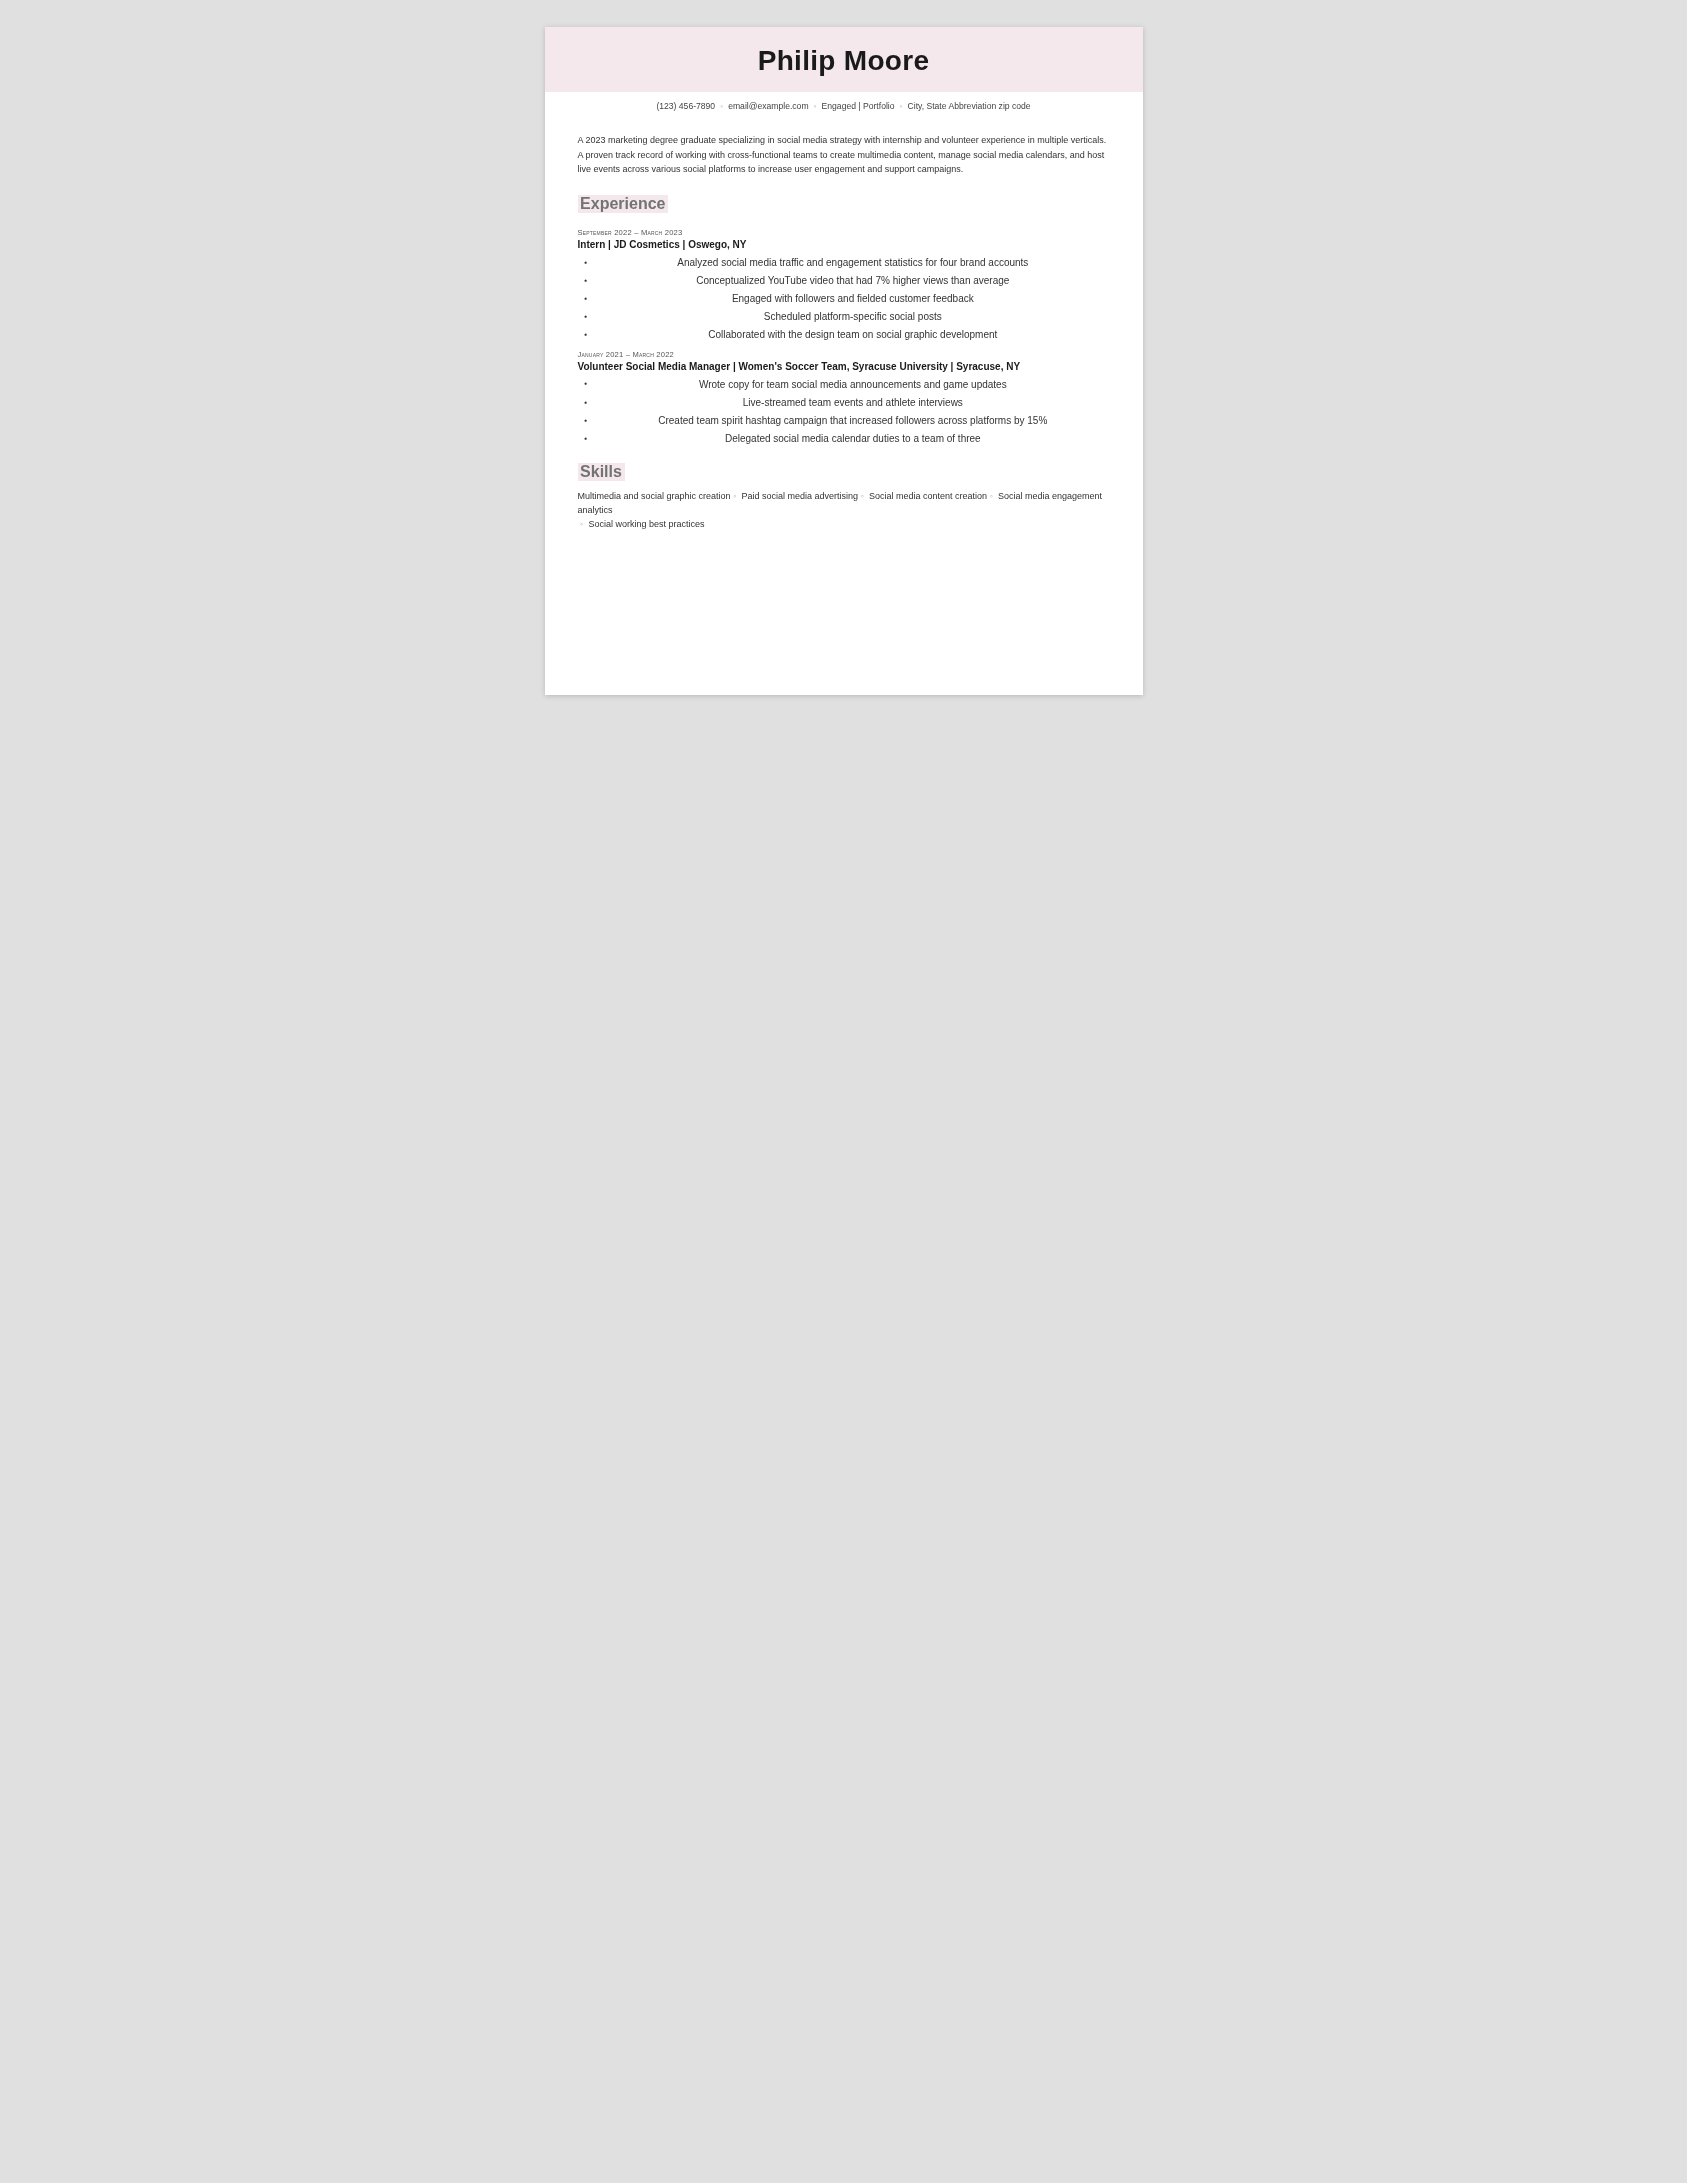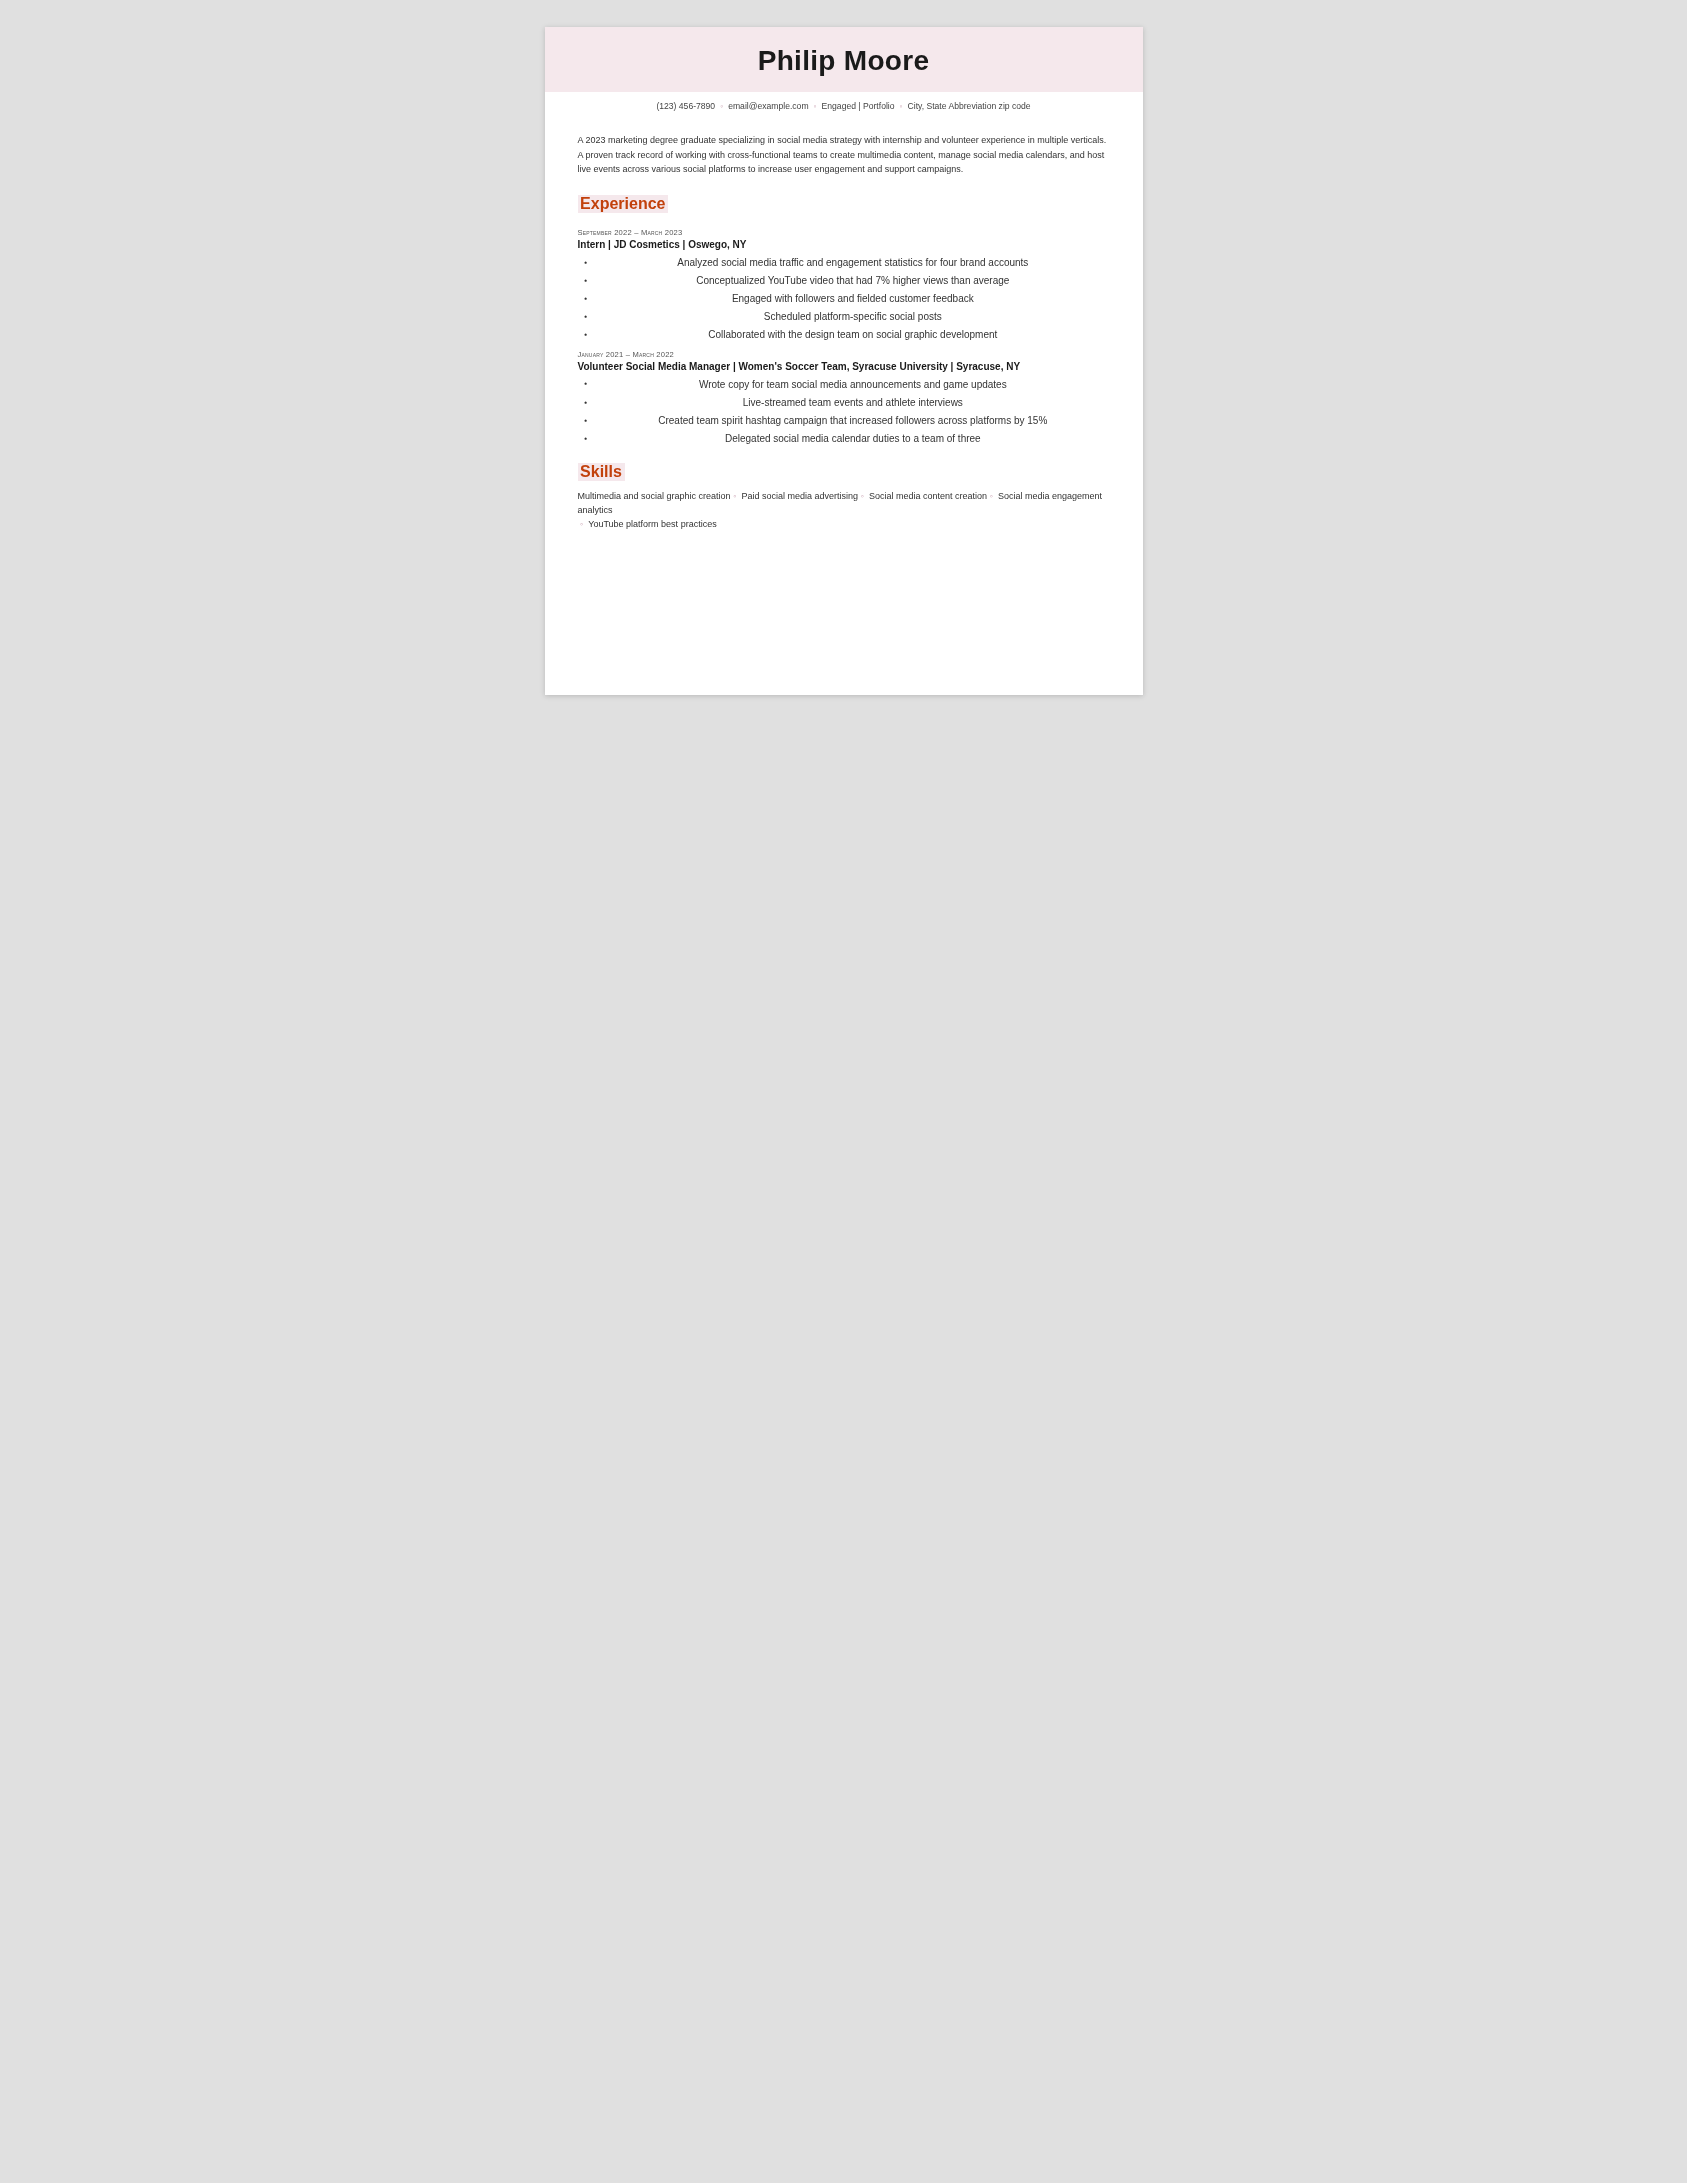--- a/index.html
+++ b/index.html
@@ -66,21 +66,21 @@
       font-family: Arial, sans-serif;
     }
 
     .section {
       margin-bottom: 16px;
     }
 
     .section-title {
       font-size: 16px;
       font-weight: 900;
-      color: #c2410c;
+      color: #737373;
       font-family: Arial, sans-serif;
       background: #f5e8ec;
       display: inline-block;
       padding: 0 2.6px;
       margin-bottom: 8px;
     }
 
     .date-range {
       font-size: 7.6px;
       color: #555;
@@ -196,20 +196,20 @@
     </div>
 
     <div class="section">
       <div class="section-title">Skills</div>
       <div class="skills-text">
         <span>Multimedia and social graphic creation</span><span class="skills-separator">◦</span>
         <span>Paid social media advertising</span><span class="skills-separator">◦</span>
         <span>Social media content creation</span><span class="skills-separator">◦</span>
         <span>Social media engagement analytics</span><br>
         <span class="skills-separator">◦</span>
-        <span>YouTube platform best practices</span>
+        <span>Social working best practices</span>
       </div>
     </div>
 
 
   </div>
 </div>
 
 
 </body></html>

